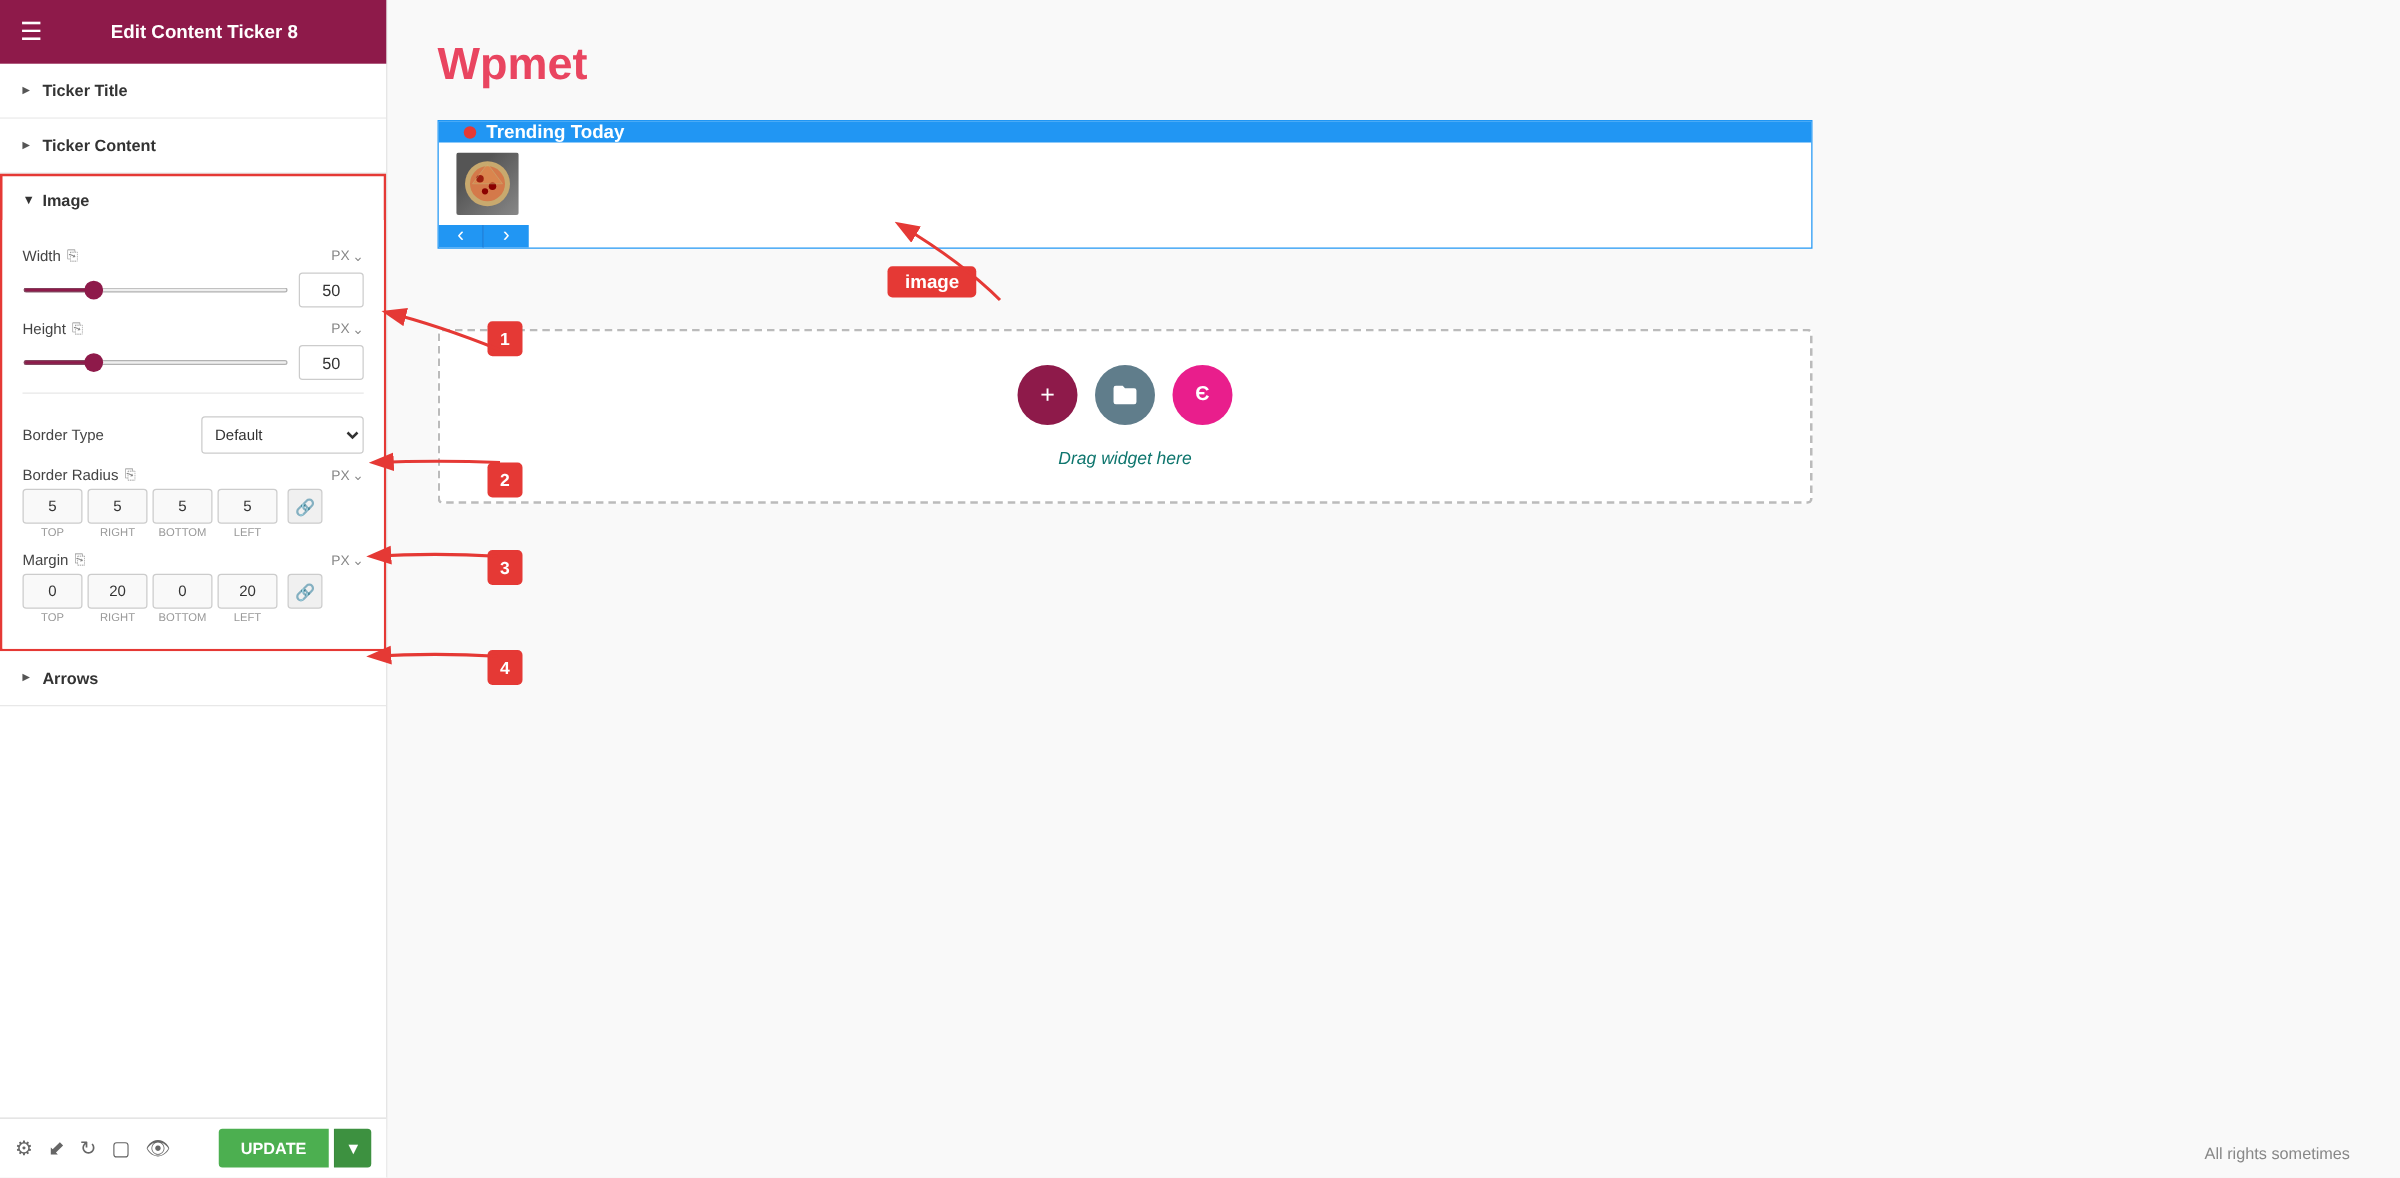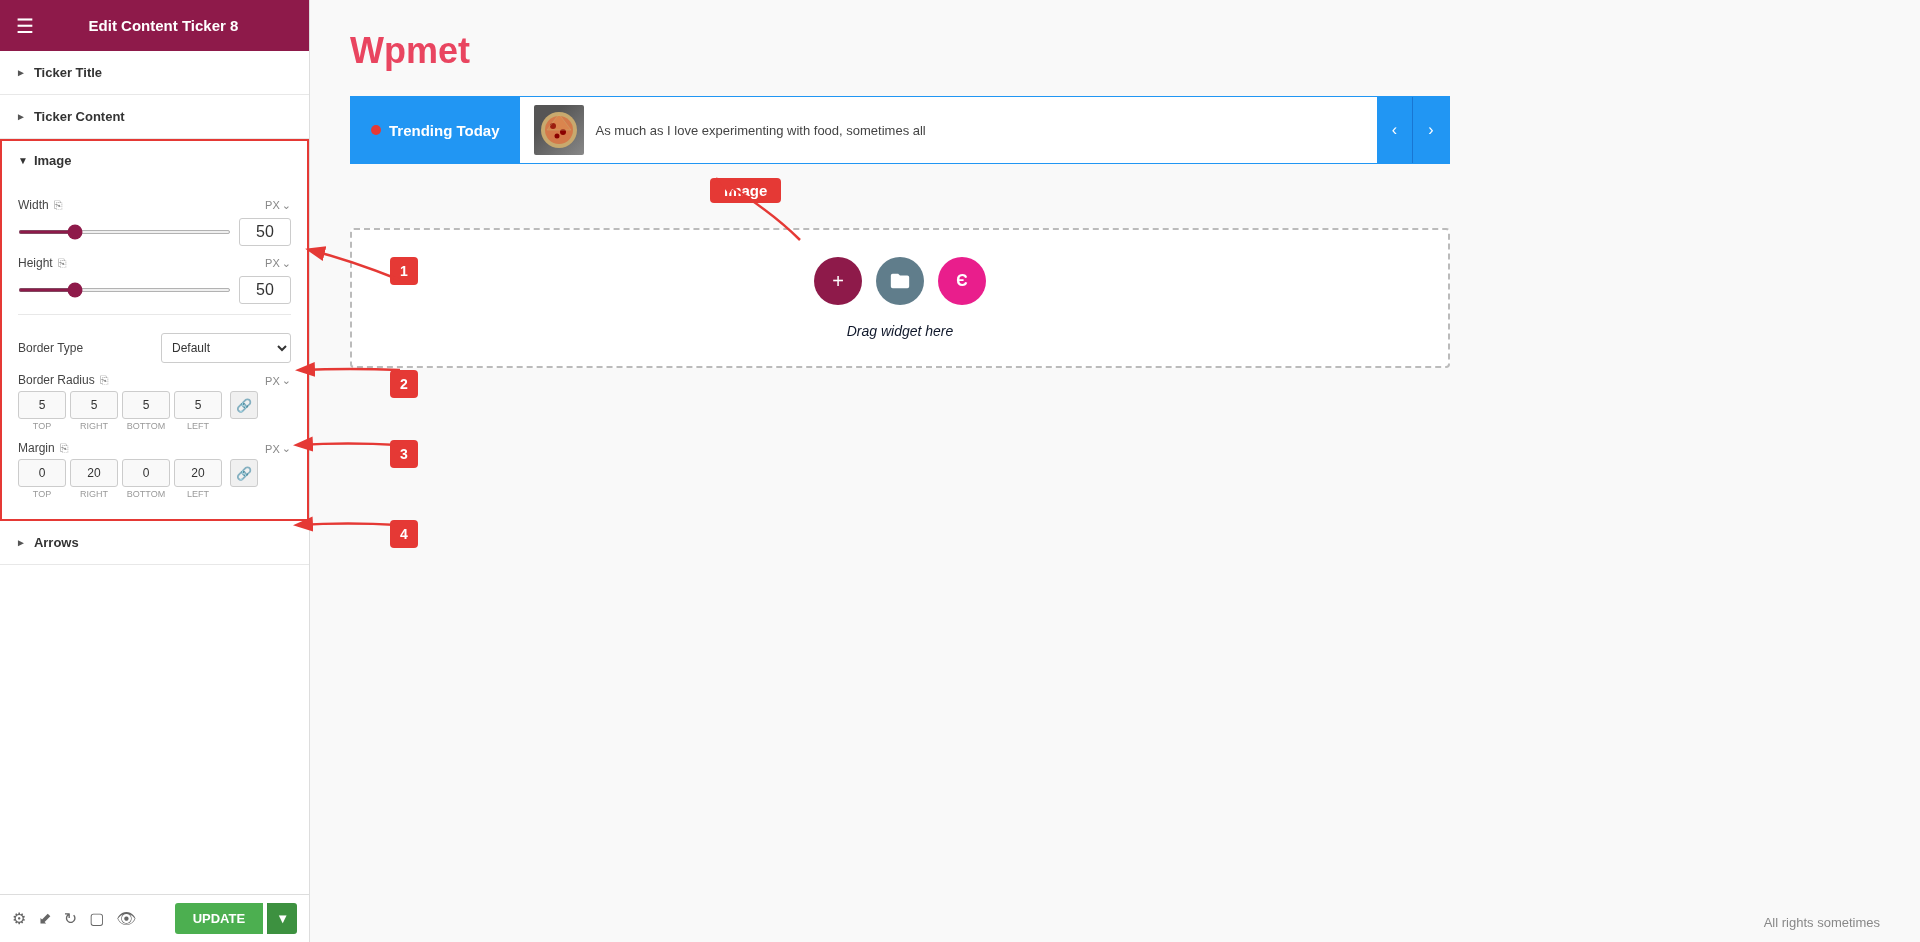--- a/index.html
+++ b/index.html
@@ -95,21 +95,21 @@
       flex: 1;
       accent-color: #8e1a4a;
       height: 4px;
     }
     .num-input {
       width: 52px;
       height: 28px;
       border: 1px solid #ccc;
       border-radius: 3px;
       text-align: center;
-      font-size: 16px;
+      font-size: 13px;
       background: #fff;
       color: #333;
     }
     .divider {
       height: 1px;
       background: #e8e8e8;
       margin: 8px 0;
     }
     .select-row {
       display: flex;
@@ -267,20 +267,21 @@
 
     
     .ticker-widget {
       display: flex;
       align-items: stretch;
       border: 1px solid #2196f3;
       background: #fff;
       margin-bottom: 24px;
       min-height: 60px;
       max-width: 1100px;
+      flex-direction: column;
     }
     .ticker-label {
       background: #2196f3;
       color: #fff;
       display: flex;
       align-items: center;
       padding: 0 20px;
       font-size: 15px;
       font-weight: bold;
       gap: 8px;
@@ -381,21 +382,21 @@
       justify-content: center;
       font-size: 20px;
       cursor: pointer;
       border: none;
     }
     .drop-icon-btn.plus { background: #8e1a4a; color: #fff; }
     .drop-icon-btn.folder { background: #607d8b; color: #fff; }
     .drop-icon-btn.elementor { background: #e91e8c; color: #fff; }
     .drop-text {
       font-size: 14px;
-      color: #0f172a;
+      color: #0f766e;
       font-style: italic;
     }
 
     
     .annotation-badge {
       background: #e53935;
       color: #fff;
       font-weight: bold;
       font-size: 14px;
       border-radius: 4px;
@@ -625,21 +626,20 @@
               <circle cx="20" cy="20" r="18" fill="#c8a96e"></circle>
               <circle cx="20" cy="20" r="14" fill="#d4794a"></circle>
               <circle cx="14" cy="16" r="3" fill="#8B0000"></circle>
               <circle cx="24" cy="22" r="3" fill="#8B0000"></circle>
               <circle cx="18" cy="26" r="2.5" fill="#8B0000"></circle>
               <path d="M8 20 L20 4 L32 20 Z" fill="rgba(255,200,100,0.15)" stroke="#c8a96e" stroke-width="0.5"></path>
             </svg>
           </div>
         </div>
         <div class="ticker-text-block">
-          <div class="ticker-sub">As much as I love experimenting with food, sometimes all</div>
         </div>
       </div>
       <div class="ticker-nav">
         <button class="ticker-nav-btn">‹</button>
         <button class="ticker-nav-btn">›</button>
       </div>
     </div>
 
     <div style="position:relative; margin-top:-10px; margin-bottom:10px; height:40px;">
       <div style="position:absolute; left:360px; top:0; display:flex; align-items:center; gap:0;">

